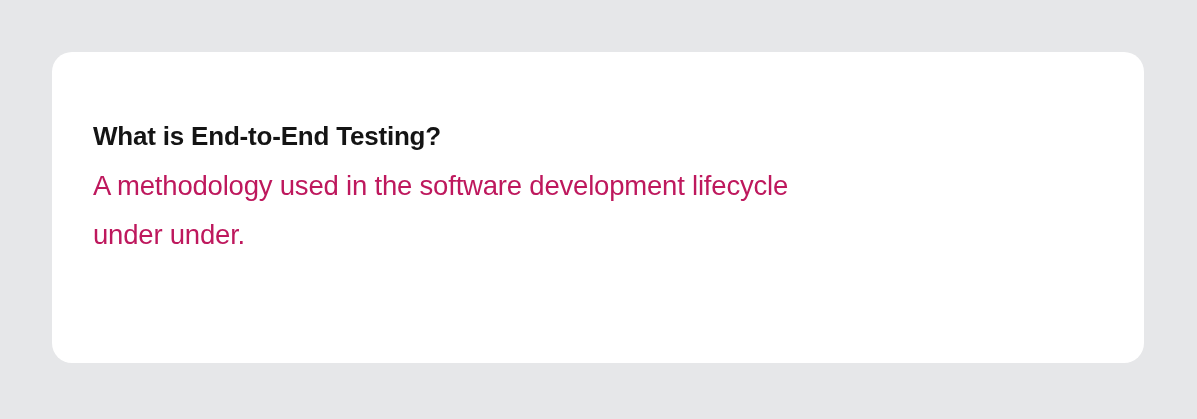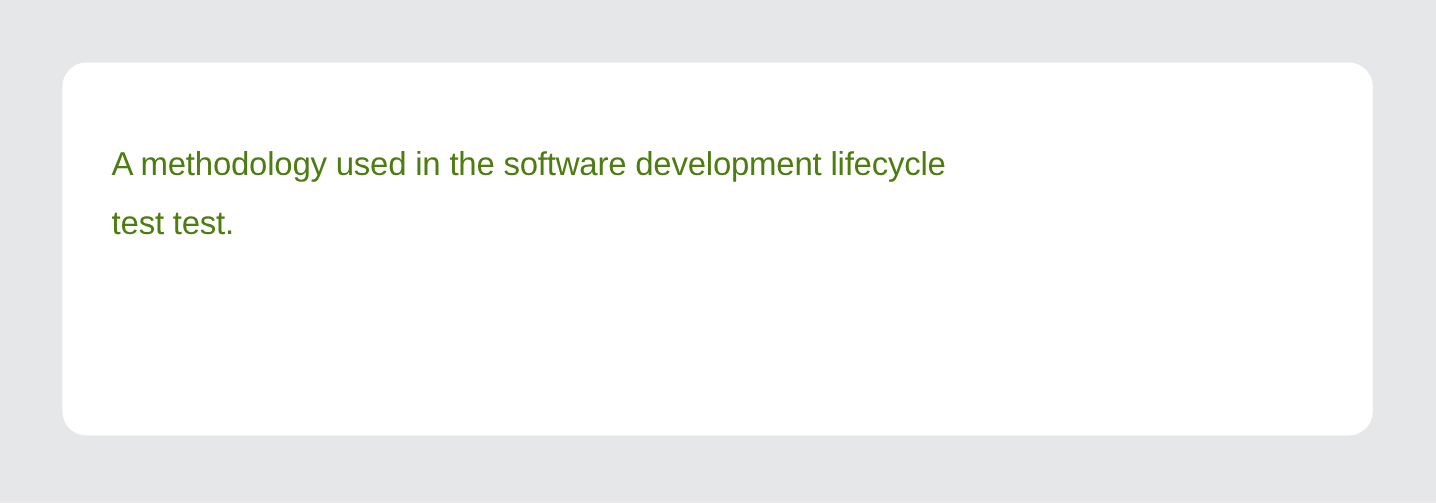--- a/index.html
+++ b/index.html
@@ -44,37 +44,38 @@
     white-space: nowrap;
   }
 
   .card-body {
     margin: 0;
     font-family: "Liberation Sans", sans-serif;
     font-size: 27.5px;
     font-weight: 400;
     line-height: 49px;
     letter-spacing: -0.2px;
-    color: #4d7c0f;
+    color: #be185d;
     max-width: 960px;
   }
 
   .card-body-line {
     display: block;
     white-space: nowrap;
   }
 </style>
 </head>
 <body>
 
 <div id="page">
 
   <div class="info-card">
 
+    <h2 class="card-heading">What is End-to-End Testing?</h2>
 
     <p class="card-body">
       <span class="card-body-line">A methodology used in the software development lifecycle</span>
-      <span class="card-body-line">test test.</span>
+      <span class="card-body-line">under under.</span>
     </p>
 
   </div>
 
 </div>
 
 </body></html>

